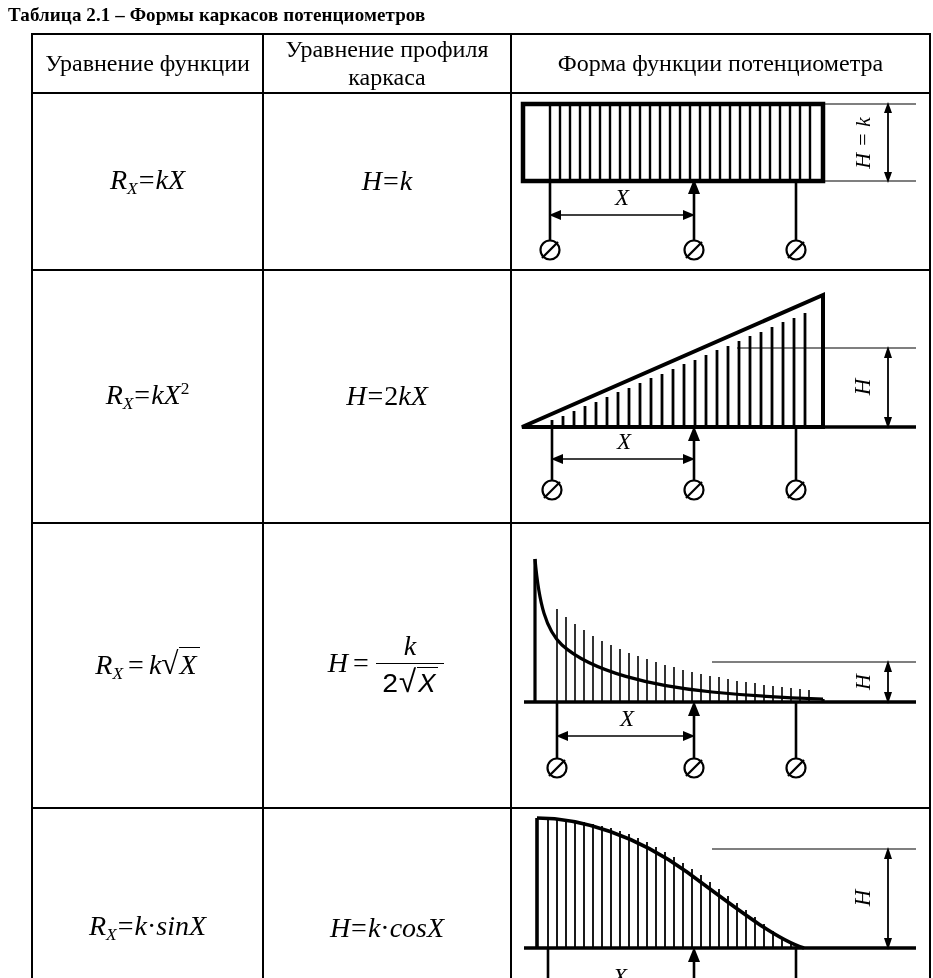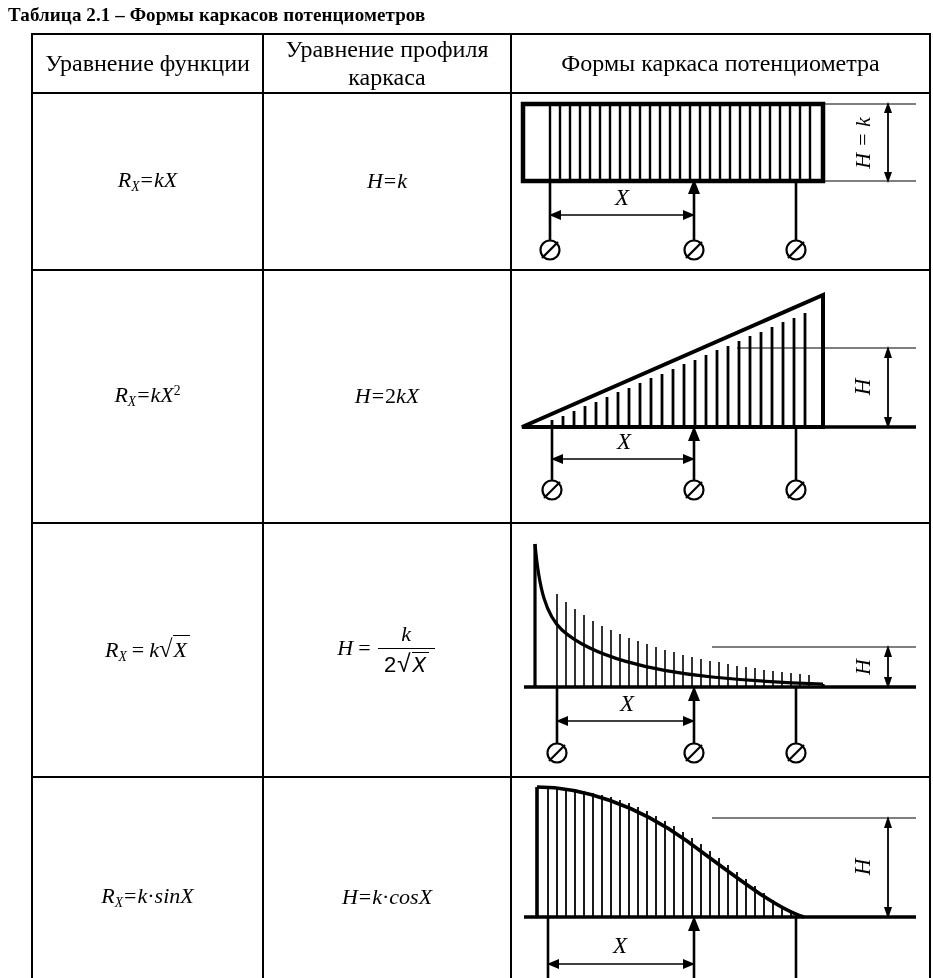--- a/index.html
+++ b/index.html
@@ -45,21 +45,21 @@
   }
   th.col-head {
     font-size: 24px;
     font-weight: normal;
     line-height: 1.18;
     padding: 4px 6px;
     height: 44px;
   }
   td.formula-cell {
     font-family: "Liberation Serif", "DejaVu Serif", serif;
-    font-size: 22px;
+    font-size: 28px;
     font-style: italic;
   }
   td.figure-cell {
     padding: 0;
     line-height: 0;
   }
   .col-a { width: 231px; }
   .col-b { width: 248px; }
   .col-c { width: 419px; }
 
@@ -106,21 +106,21 @@
   <table class="frame-table">
     <colgroup>
       <col class="col-a">
         <col class="col-b">
         <col class="col-c">
     </colgroup>
     <thead>
       <tr>
         <th class="col-head">Уравнение функции</th>
         <th class="col-head">Уравнение профиля каркаса</th>
-        <th class="col-head">Формы каркаса потенциометра</th>
+        <th class="col-head">Форма функции потенциометра</th>
       </tr>
     </thead>
     <tbody>
 
       <tr style="height:177px">
         <td class="formula-cell">
           <span class="mrow">
             <span class="var">R</span><sub class="sub">X</sub><span class="op">=</span><span class="var">k</span><span class="var">X</span>
           </span>
         </td>
@@ -288,21 +288,21 @@
                   <line x1="276" y1="212" x2="292" y2="196" stroke-width="2.2"></line>
                 </g>
               </g>
             </g>
             <text x="358" y="101" font-family="Liberation Serif, serif" font-size="23" font-style="italic" text-anchor="middle" transform="rotate(-90 358 101)">H</text>
             <text x="112" y="163" font-family="Liberation Serif, serif" font-size="23" font-style="italic" text-anchor="middle">X</text>
           </svg>
         </td>
       </tr>
 
-      <tr style="height:254px">
+      <tr style="height:285px">
         <td class="formula-cell">
           <span class="mrow">
             <span class="var">R</span><sub class="sub">X</sub><span class="op" style="padding:0 5px">=</span><span class="var">k</span><span class="sqrt"><span class="radical">√</span><span class="radicand var">X</span></span>
           </span>
         </td>
         <td class="formula-cell">
           <span class="mrow">
             <span class="var">H</span><span class="op" style="padding:0 5px">=</span><span class="frac"><span class="num var">k</span><span class="den"><span class="up">2</span><span class="sqrt"><span class="radical">√</span><span class="radicand var">X</span></span></span></span>
           </span>
         </td>

